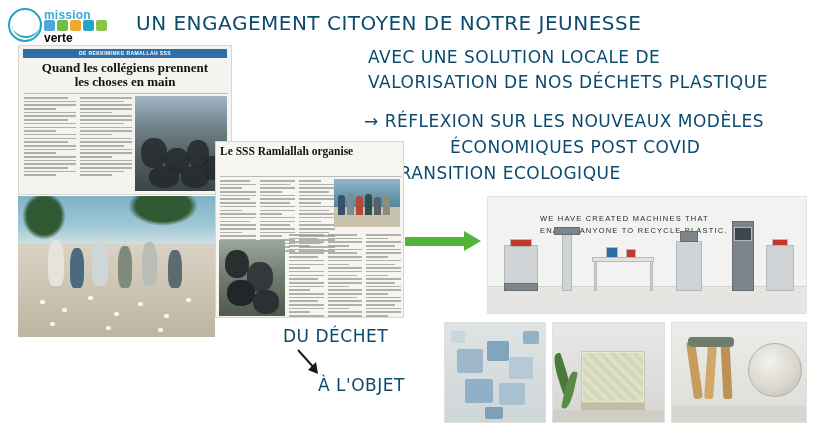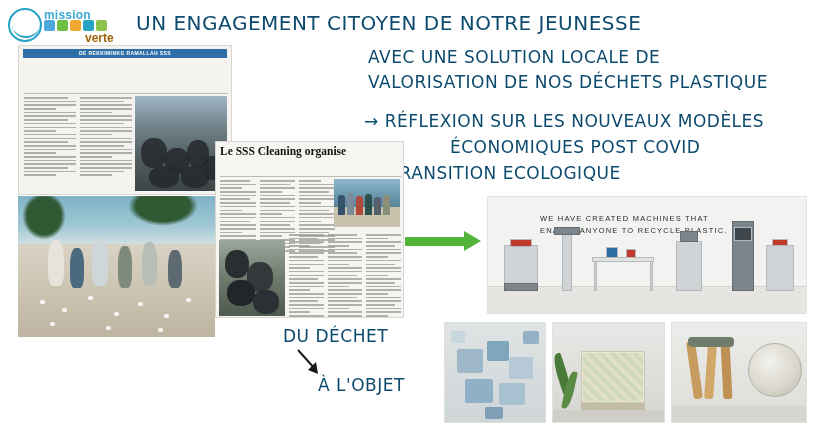--- a/index.html
+++ b/index.html
@@ -60,22 +60,21 @@
     color: #3ba9d4;
     letter-spacing: .2px;
     text-align: center;
   }
   .logo-word2 {
     position: absolute;
     left: 36px;
     top: 25px;
     font-size: 12px;
     font-weight: 700;
-    color: #a16207;
-    margin-left: 41px;
+    color: #000000;
   }
   .logo-icons {
     position: absolute;
     left: 36px;
     top: 14px;
     display: flex;
     gap: 2px;
     align-items: center;
   }
   .lic {
@@ -451,20 +450,24 @@
 <svg style="position:absolute;left:294px;top:348px;width:34px;height:34px;">
   <line x1="4" y1="2" x2="22" y2="22" stroke="#1a1a1a" stroke-width="2"></line>
   <polygon points="24,26 14,22 22,14" fill="#1a1a1a"></polygon>
 </svg>
 
 <div class="arrow-shaft"></div>
 <div class="arrow-head"></div>
 
 <div class="news1">
   <div class="n1-kicker">DE REKKIMINKG RAMALLAH SSS</div>
+  <div class="n1-head">
+    <span>Quand les collégiens prennent</span><br>
+    <span>les choses en main</span>
+  </div>
   <div class="n1-rule"></div>
   <div class="n1-cols">
     <div class="n1-col">
       <div class="tl m"></div>
         <div class="tl"></div>
         <div class="tl"></div>
         <div class="tl s"></div>
       <div class="tl"></div>
         <div class="tl"></div>
         <div class="tl m"></div>
@@ -514,21 +517,21 @@
     <div class="bag" style="left:30px;top:52px;width:24px;height:26px;"></div>
     <div class="bag" style="left:52px;top:44px;width:22px;height:28px;"></div>
     <div class="bag" style="left:14px;top:70px;width:30px;height:22px;"></div>
     <div class="bag" style="left:46px;top:70px;width:28px;height:22px;"></div>
     <div class="bag" style="left:68px;top:60px;width:20px;height:24px;"></div>
   </div>
 </div>
 
 <div class="news2">
   <div class="n2-head">
-    <span>Le SSS Cleaning organise</span><br>
+    <span>Le SSS Ramlallah organise</span><br>
   </div>
   <div class="n2-rule"></div>
   <div class="n2-cols">
     <div class="n2-col">
       <div class="tl m"></div>
         <div class="tl"></div>
         <div class="tl s"></div>
         <div class="tl"></div>
       <div class="tl"></div>
         <div class="tl m"></div>

